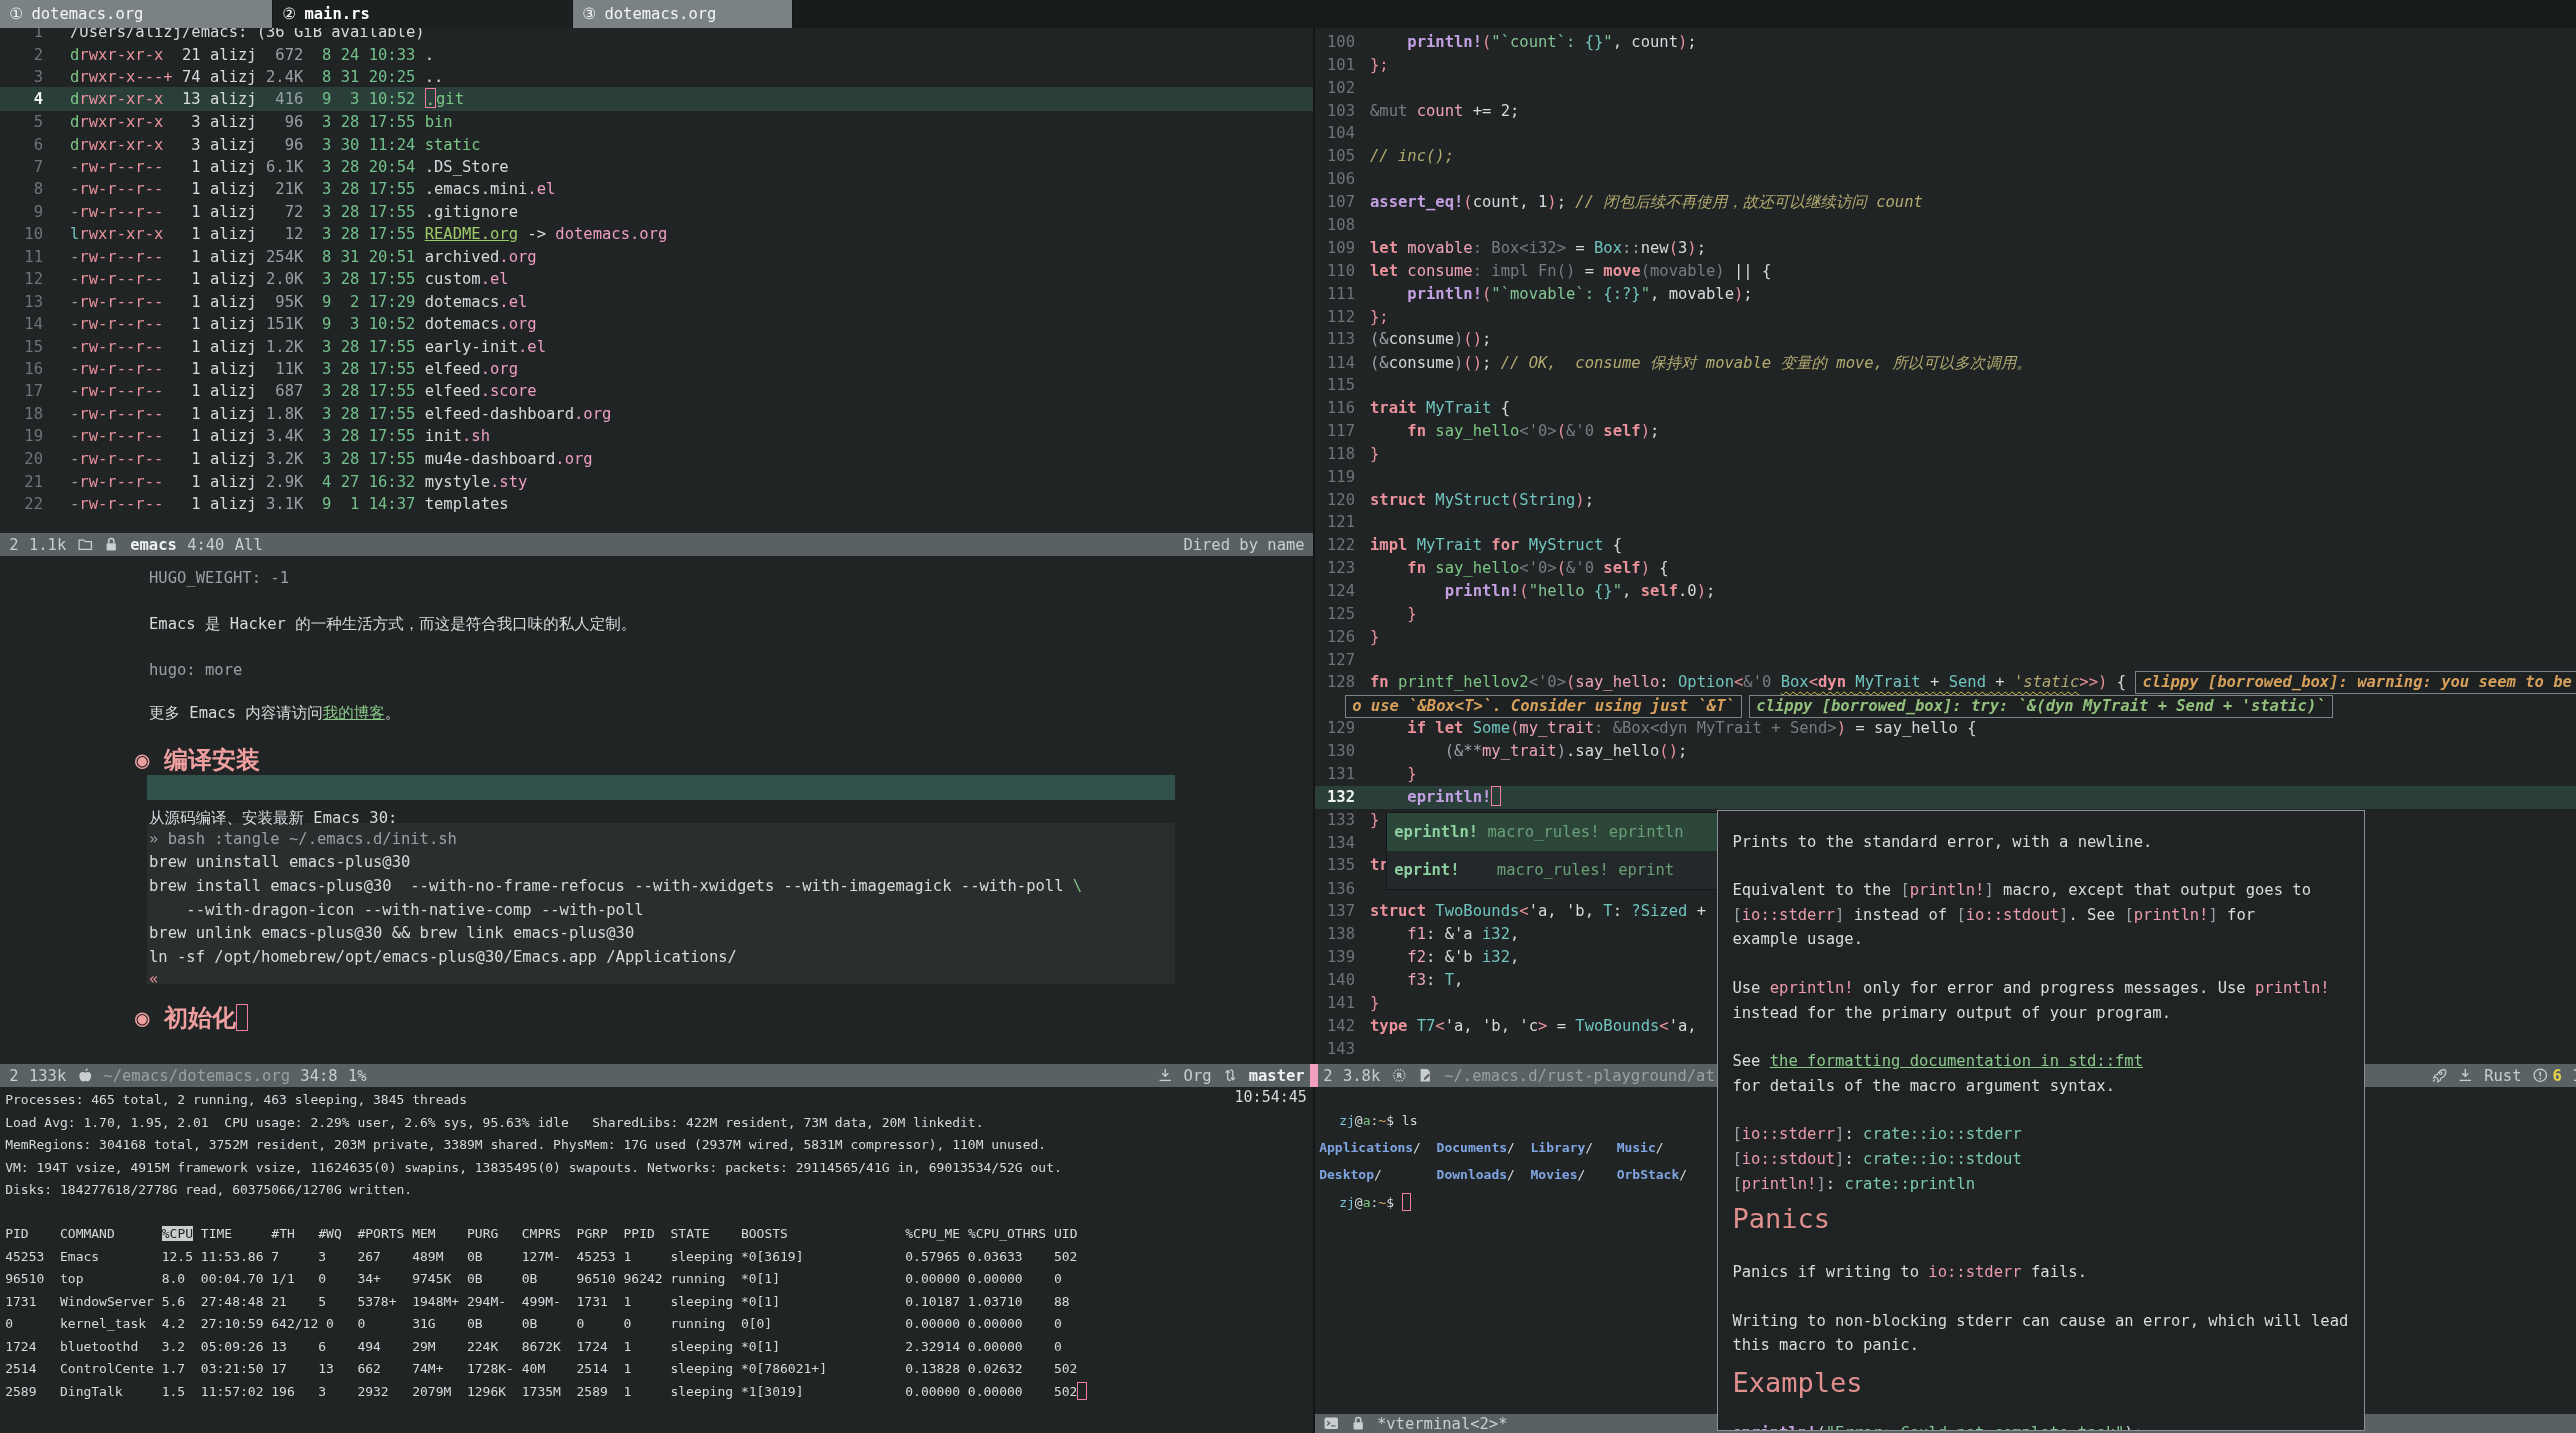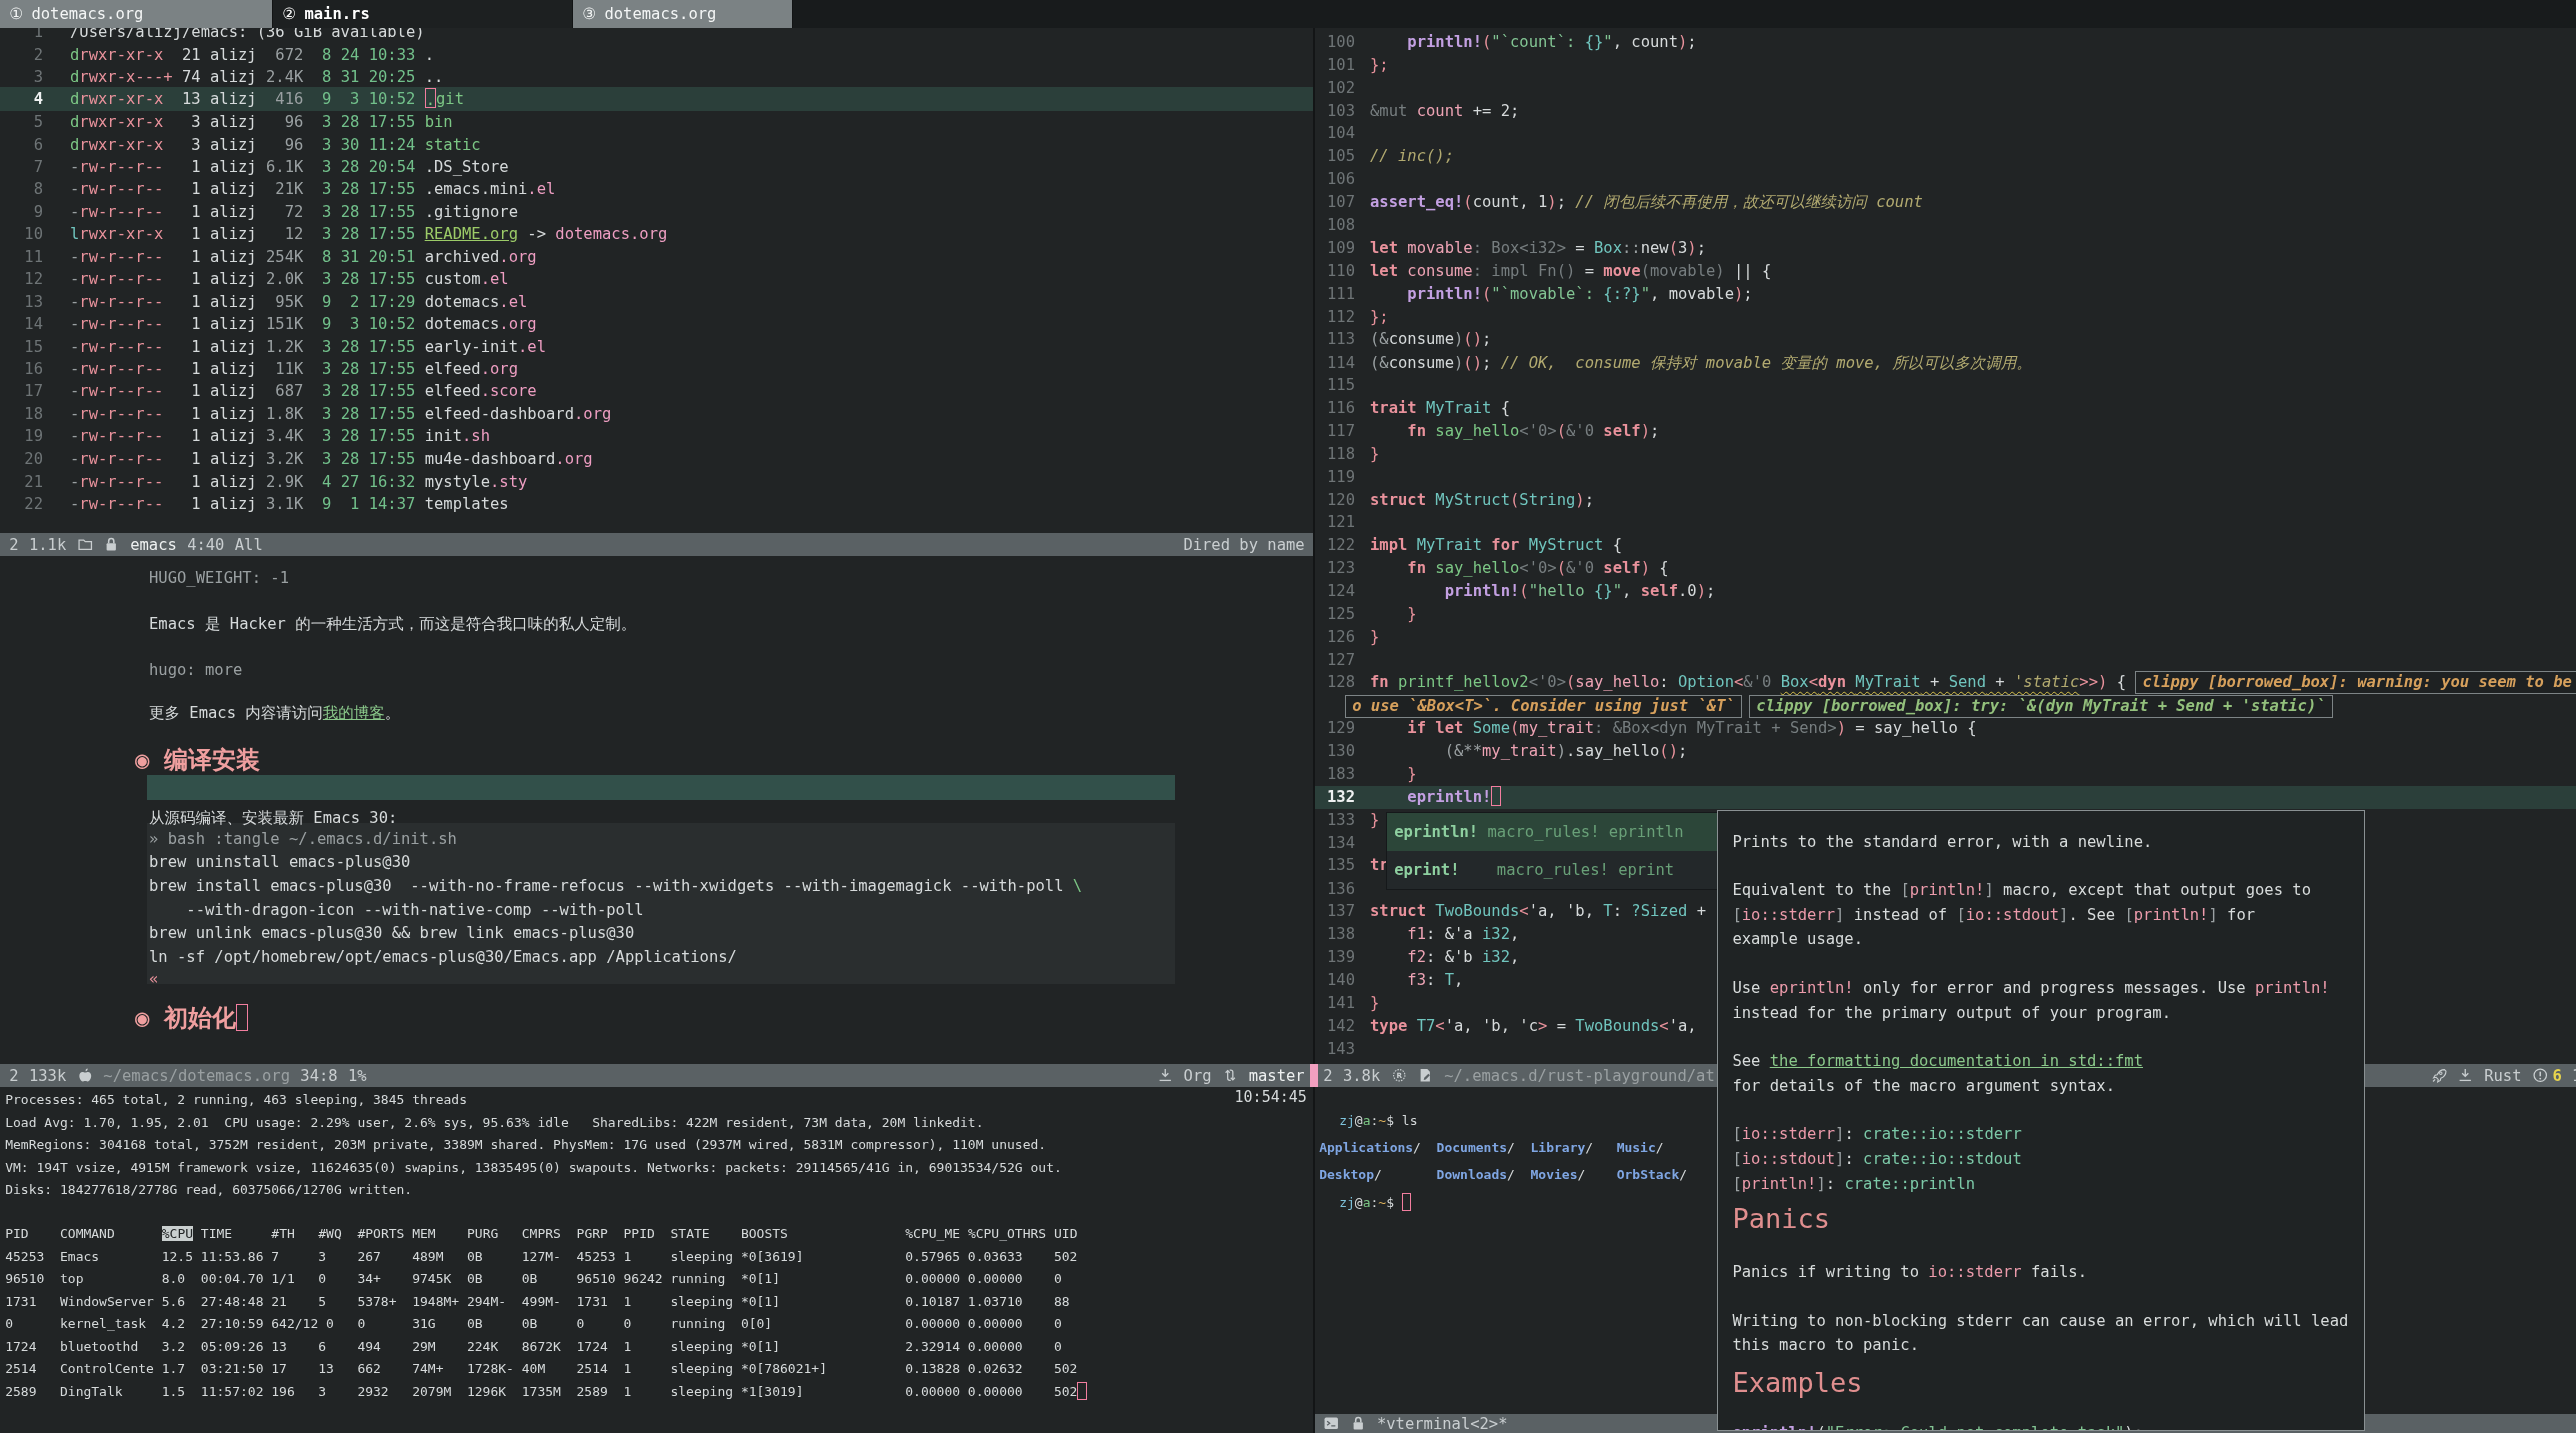--- a/index.html
+++ b/index.html
@@ -56,21 +56,21 @@
   .selbar{position:absolute;left:147px;top:219px;width:1028px;height:25px;background:#32504a;}
   .blockbg{position:absolute;left:147px;top:267px;width:1028px;height:161px;background:#2a2e2f;}
   
   .modeline{position:absolute;height:23px;background:#5a6164;color:#c9ced0;display:flex;align-items:center;
     gap:10.3px;padding:0 9.3px;box-sizing:border-box;white-space:pre;z-index:2;}
   #ml-dired{left:0;top:533px;width:1314px;}
   #ml-org{left:0;top:1064px;width:1314px;}
   #ml-rust{left:1314px;top:1064px;width:1314px;}
   #ml-vt1{left:0;top:1414px;width:1314px;height:19px;}
   #ml-vt2{left:1314px;top:1414px;width:1314px;height:19px;}
-  .mlb{font-weight:normal;color:#eef1f1;}
+  .mlb{font-weight:bold;color:#eef1f1;}
   .mlr{margin-left:auto;display:flex;gap:10.3px;align-items:center;}
   .icon{width:16.5px;height:16.5px;flex:none;display:block;}
   .warnnum{color:#e8d44d;font-weight:bold;margin-left:-6.2px;}
   .pinkbar{position:absolute;left:1310px;top:1064px;width:8.2px;height:23px;background:#f2a0c0;z-index:3;}
   .time145{position:absolute;right:7.2px;top:1px;white-space:pre;font-size:15px;}
   
   .cpop{position:absolute;left:1386px;top:812px;width:335px;height:76px;background:#23282a;z-index:4;
     border:0.5px solid #15181a;overflow:hidden;}
   .crow{height:38px;display:flex;align-items:center;padding:0 7.2px;white-space:pre;}
   .crow.sel{background:#2c4639;}
@@ -226,21 +226,21 @@
         <div class="line" style="top: 506px;"><span class="ln">122</span><span class="s kw">impl </span><span class="s teal">MyTrait</span><span class="s kw"> for </span><span class="s teal">MyStruct</span><span class="s w"> {</span></div>
         <div class="line" style="top: 529px;"><span class="ln">123</span><span class="s w">    </span><span class="s kw">fn </span><span class="s grn">say_hello</span><span class="s inlay">&lt;'0&gt;</span><span class="s pnk">(</span><span class="s inlay">&amp;'0 </span><span class="s kw">self</span><span class="s pnk">)</span><span class="s w"> {</span></div>
         <div class="line" style="top: 552px;"><span class="ln">124</span><span class="s w">        </span><span class="s pur">println!</span><span class="s pnk">(</span><span class="s str">"hello </span><span class="s teal">{}</span><span class="s str">"</span><span class="s w">, </span><span class="s kw">self</span><span class="s w">.0</span><span class="s pnk">)</span><span class="s w">;</span></div>
         <div class="line" style="top: 575px;"><span class="ln">125</span><span class="s pnk">    }</span></div>
         <div class="line" style="top: 598px;"><span class="ln">126</span><span class="s pnk">}</span></div>
         <div class="line" style="top: 621px;"><span class="ln">127</span></div>
         <div class="line" style="top: 643px;"><span class="ln">128</span><span class="s kw">fn </span><span class="s grn">printf_hellov2</span><span class="s inlay">&lt;'0&gt;</span><span class="s pnk">(</span><span class="s var">say_hello</span><span class="s w">: </span><span class="s teal">Option</span><span class="s pnk">&lt;</span><span class="s inlay">&amp;'0 </span><span class="s teal wv">Box</span><span class="s pnk wv">&lt;</span><span class="s kw wv">dyn </span><span class="s teal wv">MyTrait</span><span class="s w wv"> + </span><span class="s teal wv">Send</span><span class="s w wv"> + </span><span class="s com wv">'static</span><span class="s pnk">&gt;&gt;</span><span class="s pnk">)</span><span class="s w"> { </span><span class="s ovo">clippy [borrowed_box]: warning: you seem to be trying t</span></div>
         <div class="line" style="top: 667px; left: 31px;"><span class="s ovo">o use `&amp;Box&lt;T&gt;`. Consider using just `&amp;T`</span><span class="s ovg">clippy [borrowed_box]: try: `&amp;(dyn MyTrait + Send + 'static)`</span></div>
         <div class="line" style="top: 689px;"><span class="ln">129</span><span class="s w">    </span><span class="s kw">if let </span><span class="s teal">Some</span><span class="s pnk">(</span><span class="s var">my_trait</span><span class="s inlay">: &amp;Box&lt;dyn MyTrait + Send&gt;</span><span class="s pnk">)</span><span class="s w"> = say_hello {</span></div>
         <div class="line" style="top: 712px;"><span class="ln">130</span><span class="s w">        </span><span class="s g">(&amp;**</span><span class="s var">my_trait</span><span class="s g">)</span><span class="s w">.</span><span class="s w">say_hello</span><span class="s pnk">()</span><span class="s w">;</span></div>
-        <div class="line" style="top: 735px;"><span class="ln">183</span><span class="s pnk">    }</span></div>
+        <div class="line" style="top: 735px;"><span class="ln">131</span><span class="s pnk">    }</span></div>
         <div class="line" style="top: 758px;"><span class="ln lnb">132</span><span class="s w">    </span><span class="s pur">eprintln!</span><span class="cursor"></span></div>
         <div class="line" style="top: 781px;"><span class="ln">133</span><span class="s pnk">}</span></div>
         <div class="line" style="top: 804px;"><span class="ln">134</span></div>
         <div class="line" style="top: 826px;"><span class="ln">135</span><span class="s kw">trait </span><span class="s teal">Foo</span><span class="s w"> {}</span></div>
         <div class="line" style="top: 850px;"><span class="ln">136</span></div>
         <div class="line" style="top: 872px;"><span class="ln">137</span><span class="s kw">struct </span><span class="s teal">TwoBounds</span><span class="s pnk">&lt;</span><span class="s w">'a, 'b, </span><span class="s teal">T</span><span class="s w">: </span><span class="s teal">?Sized</span><span class="s w"> +</span></div>
         <div class="line" style="top: 895px;"><span class="ln">138</span><span class="s w">    </span><span class="s var">f1</span><span class="s w">: &amp;</span><span class="s w">'a </span><span class="s teal">i32</span><span class="s w">,</span></div>
         <div class="line" style="top: 918px;"><span class="ln">139</span><span class="s w">    </span><span class="s var">f2</span><span class="s w">: &amp;</span><span class="s w">'b </span><span class="s teal">i32</span><span class="s w">,</span></div>
         <div class="line" style="top: 941px;"><span class="ln">140</span><span class="s w">    </span><span class="s var">f3</span><span class="s w">: </span><span class="s teal">T</span><span class="s w">,</span></div>
         <div class="line" style="top: 964px;"><span class="ln">141</span><span class="s pnk">}</span></div>

